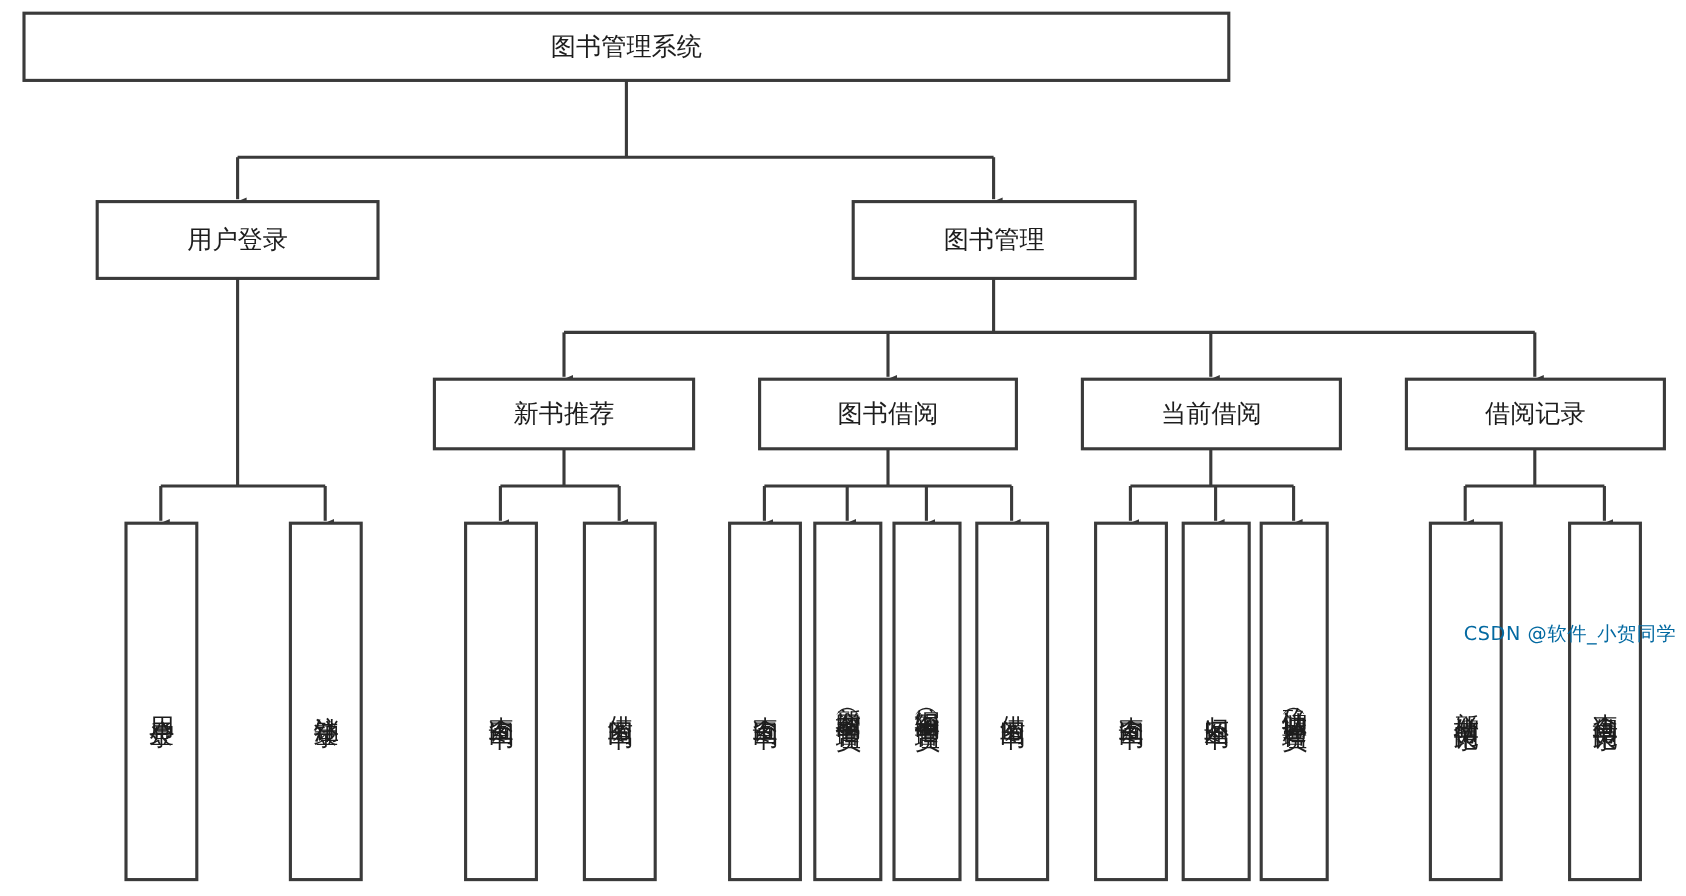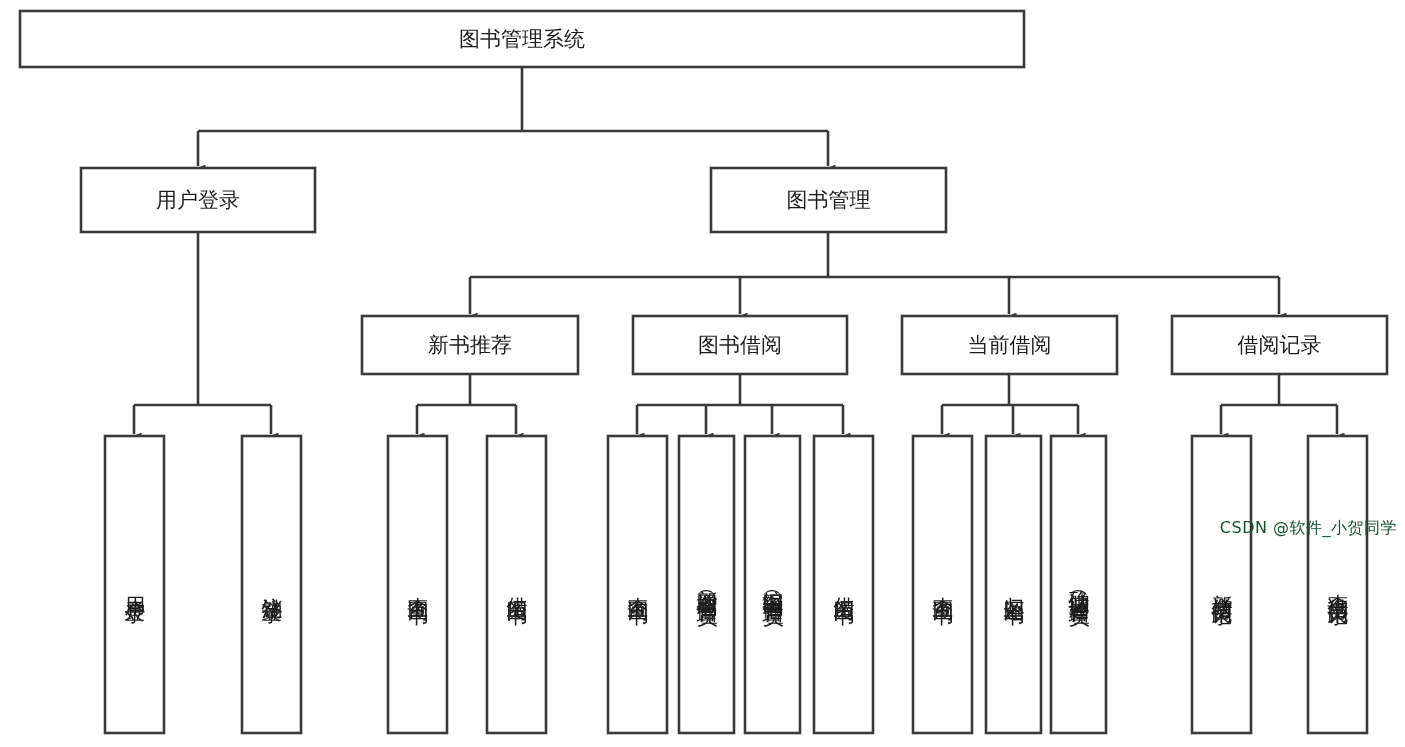--- a/index.html
+++ b/index.html
@@ -61,21 +61,21 @@
     justify-content: center;
     white-space: nowrap;
     pointer-events: none;
   }
   #watermark {
     position: absolute;
     right: 8px;
     bottom: 8px;
     font-family: "DejaVu Sans", "Liberation Sans", sans-serif;
     font-size: 16px;
-    color: #14532d;
+    color: #0369a1;
     white-space: nowrap;
     letter-spacing: 0.5px;
     margin-top: 29px;
   }
 </style>
 </head>
 <body>
 
 <div id="diagram-root">
 

